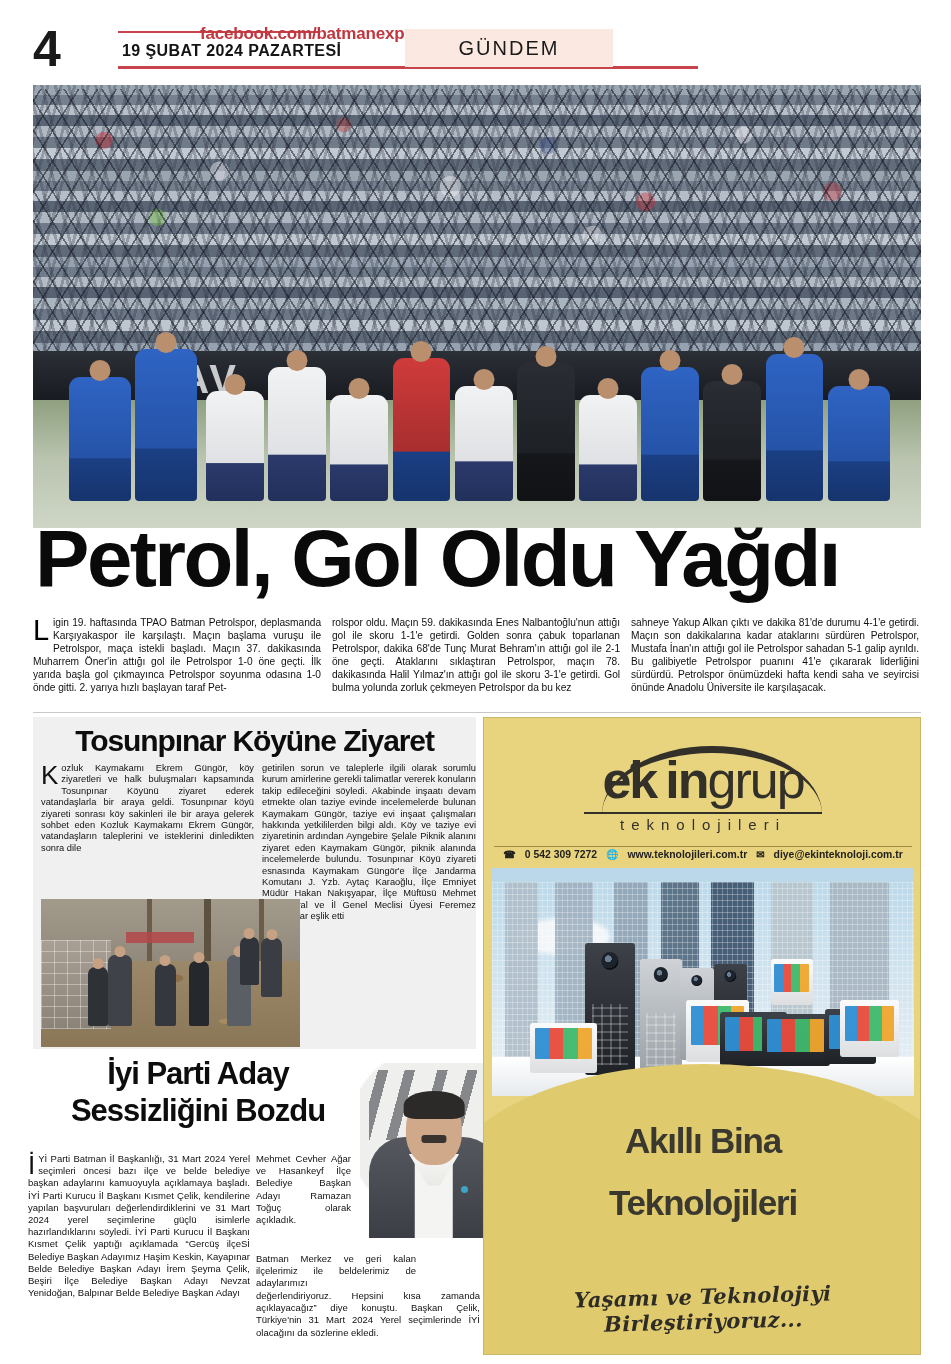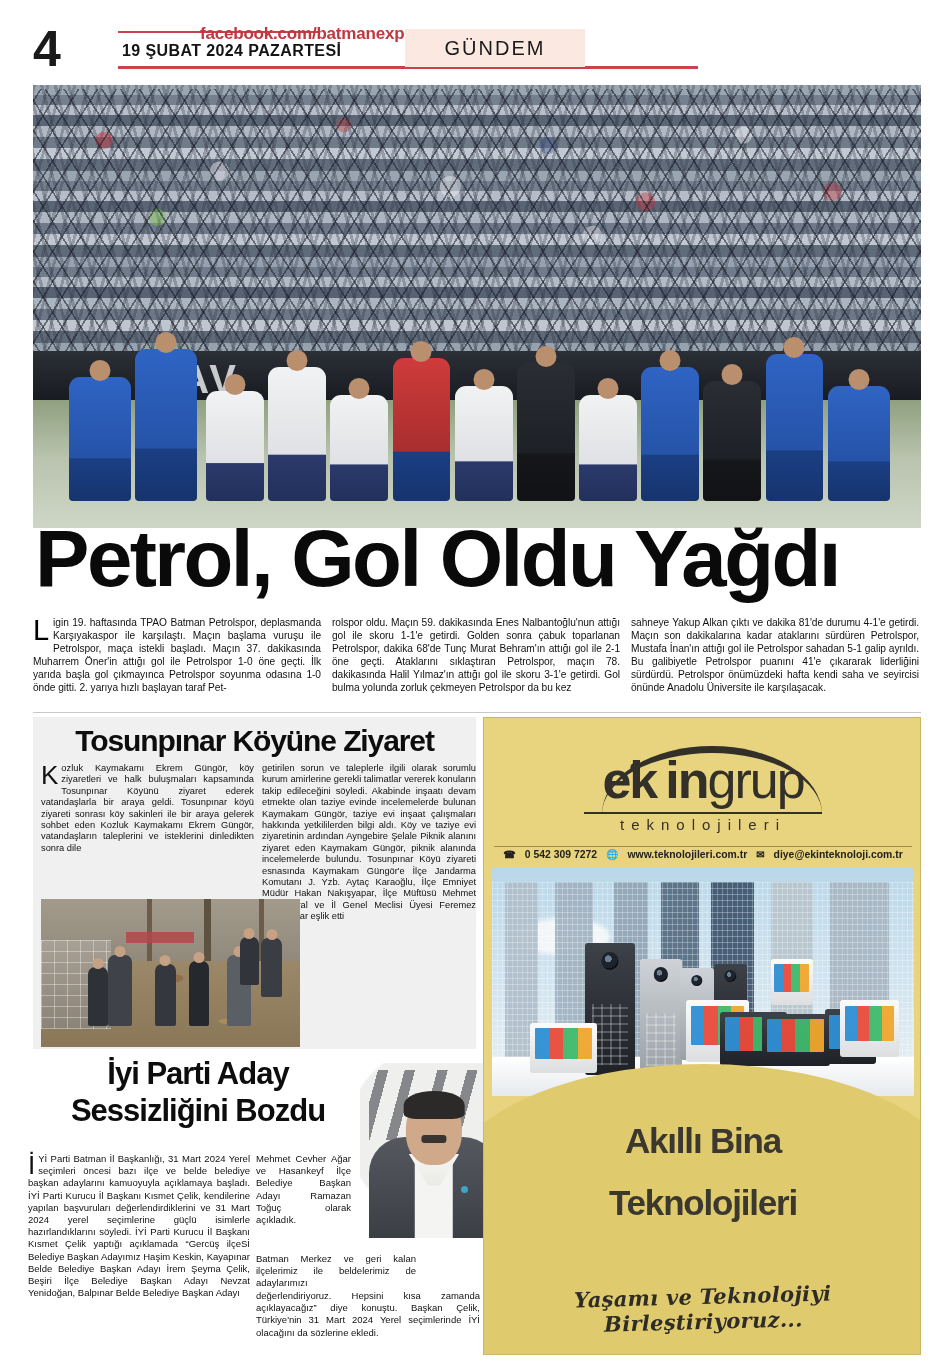--- a/index.html
+++ b/index.html
@@ -60,21 +60,21 @@
   }
   .bottom-rule {
     position: absolute;
     left: 118px; top: 66px;
     width: 580px; height: 3px;
     background: #c9434a;
   }
   .section-tag {
     position: absolute;
     left: 405px; top: 29px;
-    width: 180px; height: 38px;
+    width: 208px; height: 38px;
     background: #fbe8e0;
     display: flex;
     align-items: center;
     justify-content: center;
   }
   .section-tag-text {
     font-size: 20px;
     font-weight: 400;
     letter-spacing: 2px;
     color: #1a1a1a;

